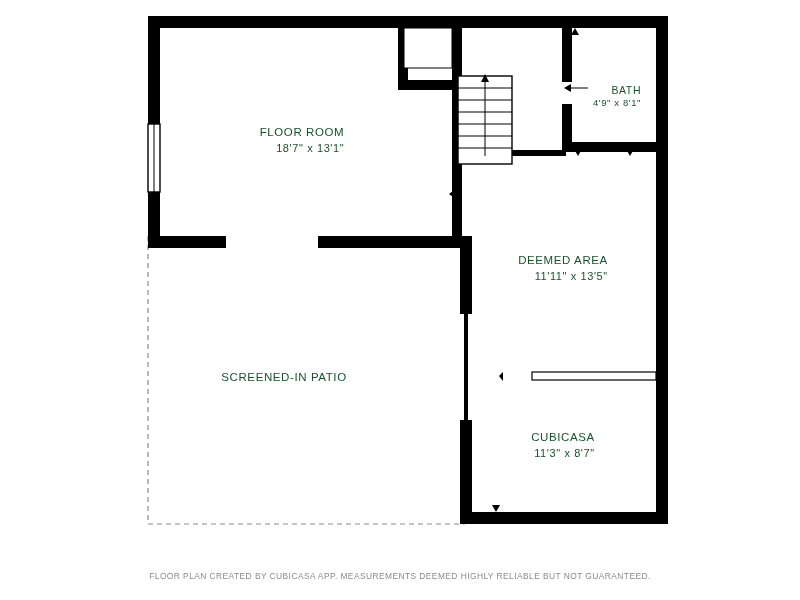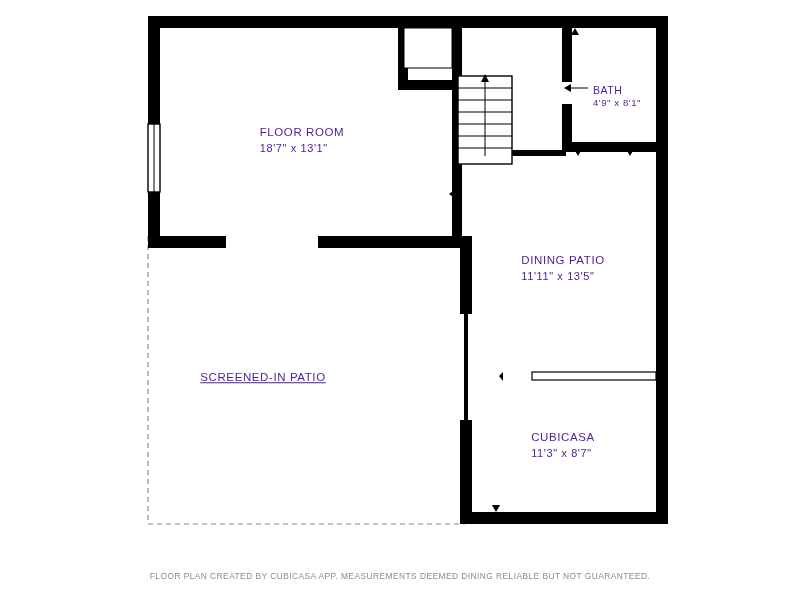--- a/index.html
+++ b/index.html
@@ -16,22 +16,22 @@
   }
   #floorplan {
     position: absolute;
     left: 0;
     top: 0;
     width: 800px;
     height: 600px;
   }
   .room-label {
     position: absolute;
-    text-align: left;
-    color: #4c1d95;
+    text-align: right;
+    color: #14532d;
     font-family: "Liberation Sans", sans-serif;
     letter-spacing: 0.6px;
     white-space: nowrap;
     transform: translate(-50%, -50%);
     line-height: 1.35;
   }
   .room-label .name {
     display: block;
     font-size: 11.5px;
     font-weight: 400;
@@ -163,27 +163,27 @@
   <span class="name">FLOOR ROOM</span>
   <span class="dims">18'7" x 13'1"</span>
 </div>
 
 <div class="room-label small" style="left:617px; top:96px;">
   <span class="name">BATH</span>
   <span class="dims">4'9" x 8'1"</span>
 </div>
 
 <div class="room-label" style="left:563px; top:268px;">
-  <span class="name">DINING PATIO</span>
+  <span class="name">DEEMED AREA</span>
   <span class="dims">11'11" x 13'5"</span>
 </div>
 
-<div class="room-label" style="left:263px; top:378px;text-decoration:underline;">
+<div class="room-label" style="left:284px; top:378px;">
   <span class="name">SCREENED-IN PATIO</span>
   <span class="dims"></span>
 </div>
 
 <div class="room-label" style="left:563px; top:445px;">
   <span class="name">CUBICASA</span>
   <span class="dims">11'3" x 8'7"</span>
 </div>
 
-<div class="footer-note">FLOOR PLAN CREATED BY CUBICASA APP. MEASUREMENTS DEEMED DINING RELIABLE BUT NOT GUARANTEED.</div>
+<div class="footer-note">FLOOR PLAN CREATED BY CUBICASA APP. MEASUREMENTS DEEMED HIGHLY RELIABLE BUT NOT GUARANTEED.</div>
 
 </body></html>

